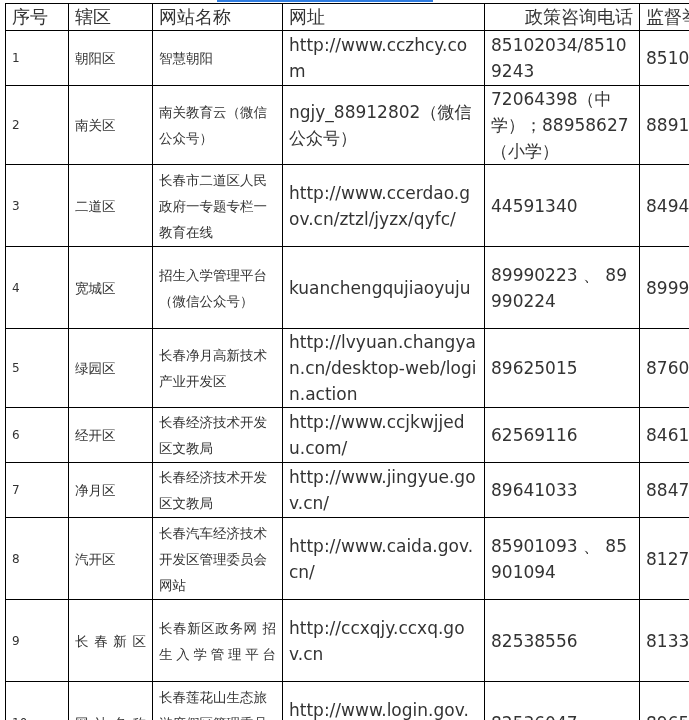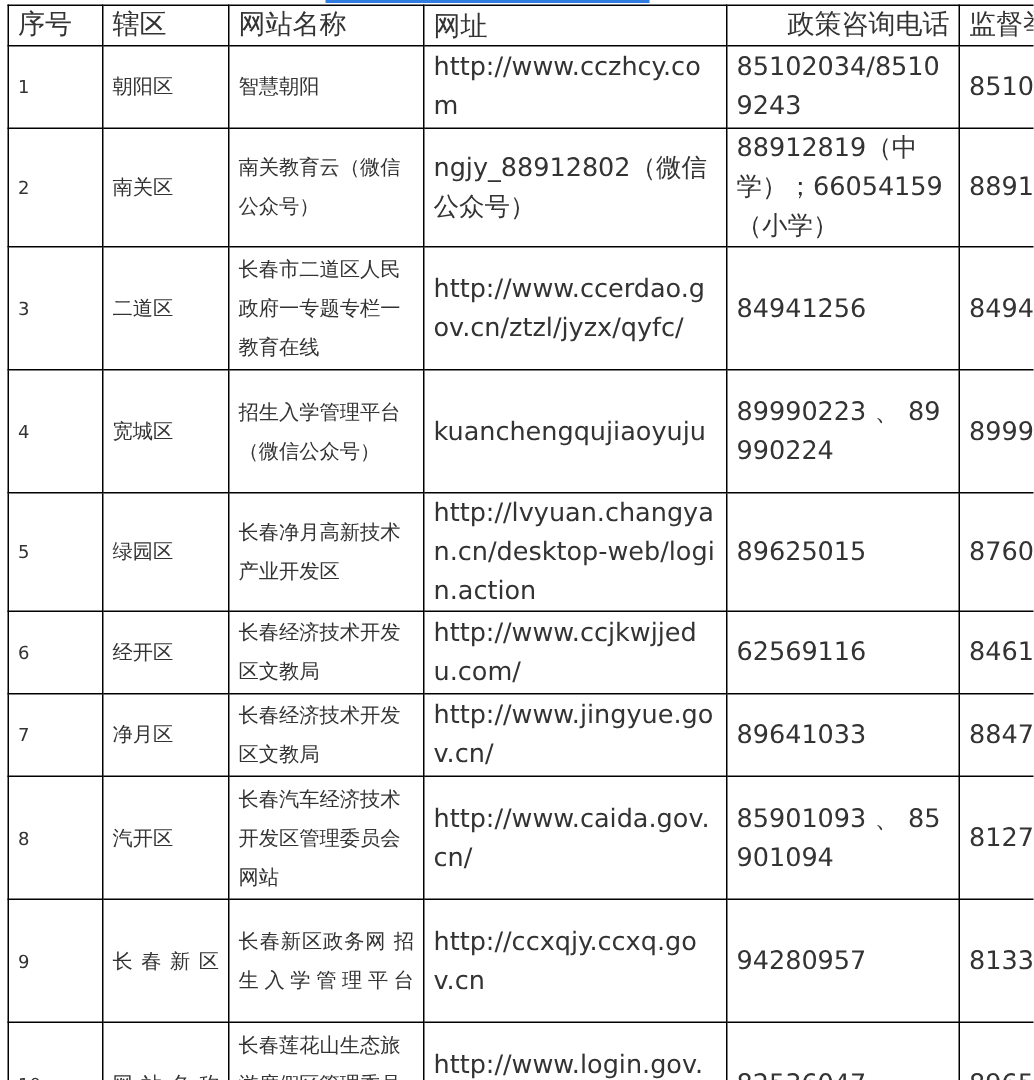--- a/index.html
+++ b/index.html
@@ -40,29 +40,29 @@
       <td>智慧朝阳</td>
       <td class="latin">http://www.cczhcy.com</td>
       <td class="latin">85102034/85109243</td>
       <td class="latin">85102035</td>
     </tr>
     <tr style="height:55px">
       <td class="num">2</td>
       <td>南关区</td>
       <td>南关教育云（微信公众号）</td>
       <td class="latin">ngjy_88912802（微信公众号）</td>
-      <td class="latin">88912819（中学）；66054159（小学）</td>
+      <td class="latin">72064398（中学）；88958627（小学）</td>
       <td class="latin">88912802</td>
     </tr>
     <tr style="height:82px">
       <td class="num">3</td>
       <td>二道区</td>
       <td>长春市二道区人民政府一专题专栏一教育在线</td>
       <td class="latin">http://www.ccerdao.gov.cn/ztzl/jyzx/qyfc/</td>
-      <td class="latin">84941256</td>
+      <td class="latin">44591340</td>
       <td class="latin">84945445</td>
     </tr>
     <tr style="height:82px">
       <td class="num">4</td>
       <td>宽城区</td>
       <td>招生入学管理平台（微信公众号）</td>
       <td class="latin">kuanchengqujiaoyuju</td>
       <td class="latin">89990223 、 89990224</td>
       <td class="latin">89990230</td>
     </tr>
@@ -96,21 +96,21 @@
       <td>长春汽车经济技术开发区管理委员会网站</td>
       <td class="latin">http://www.caida.gov.cn/</td>
       <td class="latin">85901093 、 85901094</td>
       <td class="latin">81276618</td>
     </tr>
     <tr style="height:82px">
       <td class="num">9</td>
       <td class="justify">长春新区</td>
       <td class="justify">长春新区政务网 招生入学管理平台</td>
       <td class="latin">http://ccxqjy.ccxq.gov.cn</td>
-      <td class="latin">94280957</td>
+      <td class="latin">82538556</td>
       <td class="latin">81337330</td>
     </tr>
     <tr style="height:82px">
       <td class="num">10</td>
       <td class="justify">网站名称</td>
       <td>长春莲花山生态旅游度假区管理委员会</td>
       <td class="latin">http://www.login.gov.cn/</td>
       <td class="latin">82536047</td>
       <td class="latin">89651383</td>
     </tr>

